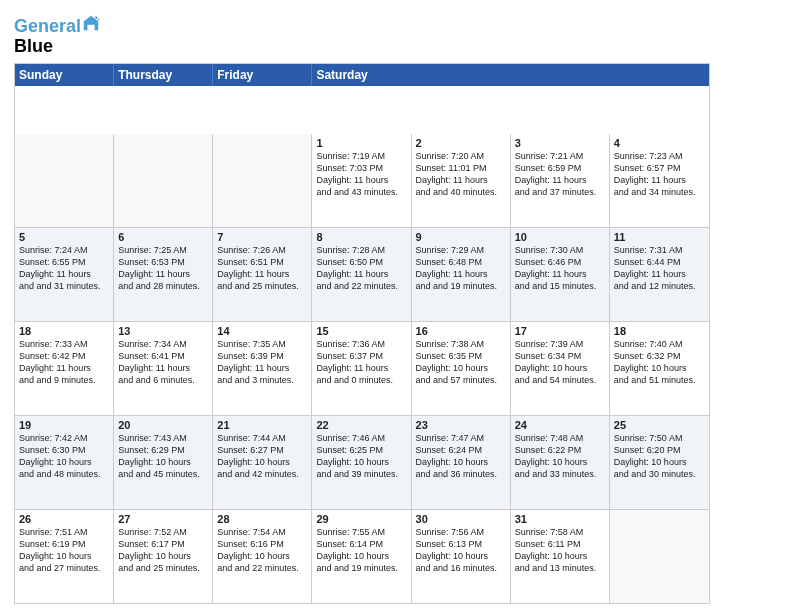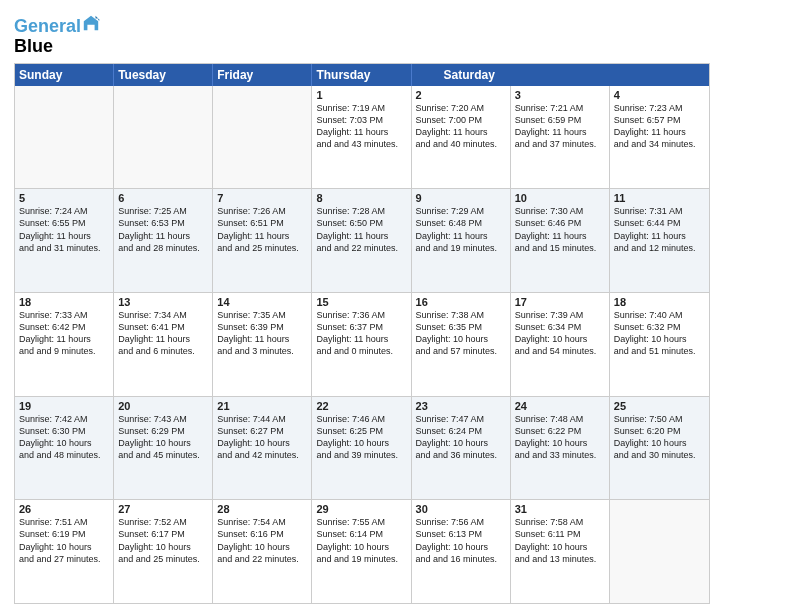--- a/index.html
+++ b/index.html
@@ -52,35 +52,36 @@
     }
     .location {
       font-size: 13px;
       color: #333;
     }
     .calendar {
       flex: 1;
       display: flex;
       flex-direction: column;
       border: 1px solid #ccc;
+      gap: 48px;
     }
     .cal-header {
       display: grid;
       grid-template-columns: repeat(7, 1fr);
       background: #2a5caa;
     }
     .cal-header-cell {
       color: #fff;
       font-size: 12px;
       font-weight: bold;
       padding: 4px 4px;
       text-align: left;
       border-right: 1px solid #4a7acc;
     }
-    .cal-header-cell:last-child { border-right: none; margin-left: 28px; }
+    .cal-header-cell:last-child { border-right: none; }
     .cal-body {
       flex: 1;
       display: flex;
       flex-direction: column;
     }
     .cal-row {
       display: grid;
       grid-template-columns: repeat(7, 1fr);
       flex: 1;
       border-top: 1px solid #ccc;
@@ -128,41 +129,40 @@
     </div>
     <div class="title-block">
       <div class="month-title"></div>
       <div class="location"></div>
     </div>
   </div>
 
   <div class="calendar">
     <div class="cal-header">
     <div class="cal-header-cell">Sunday</div>
-        <div class="cal-header-cell">Tuesday</div>
+        <div class="cal-header-cell">Thursday</div>
         <div class="cal-header-cell">Friday</div>
-        <div class="cal-header-cell">Thursday</div>
         <div class="cal-header-cell">Saturday</div>
       </div>
     <div class="cal-body">
     <div class="cal-row">
           <div class="cal-cell empty"></div>
           <div class="cal-cell empty"></div>
           <div class="cal-cell empty"></div>
           <div class="cal-cell">
             <span class="day-num">1</span>
             <span class="cell-line">Sunrise: 7:19 AM</span>
             <span class="cell-line">Sunset: 7:03 PM</span>
             <span class="cell-line">Daylight: 11 hours</span>
             <span class="cell-line">and and 43 minutes.</span>
           </div>
           <div class="cal-cell">
             <span class="day-num">2</span>
             <span class="cell-line">Sunrise: 7:20 AM</span>
-            <span class="cell-line">Sunset: 7:00 PM</span>
+            <span class="cell-line">Sunset: 11:01 PM</span>
             <span class="cell-line">Daylight: 11 hours</span>
             <span class="cell-line">and and 40 minutes.</span>
           </div>
           <div class="cal-cell">
             <span class="day-num">3</span>
             <span class="cell-line">Sunrise: 7:21 AM</span>
             <span class="cell-line">Sunset: 6:59 PM</span>
             <span class="cell-line">Daylight: 11 hours</span>
             <span class="cell-line">and and 37 minutes.</span>
           </div>

